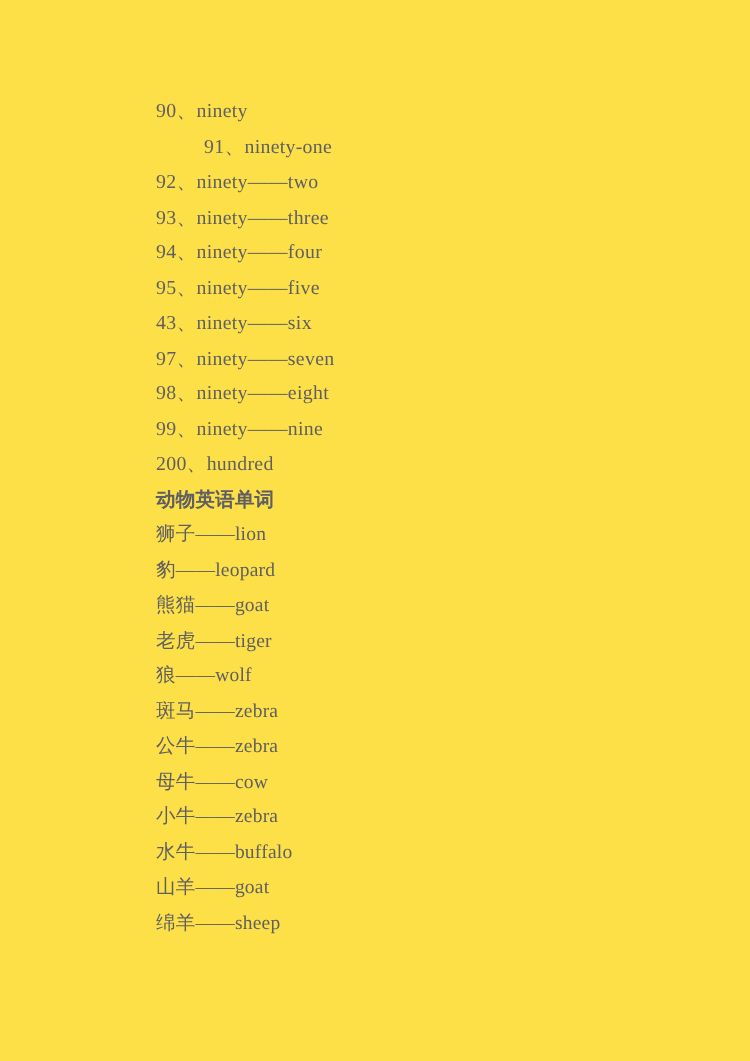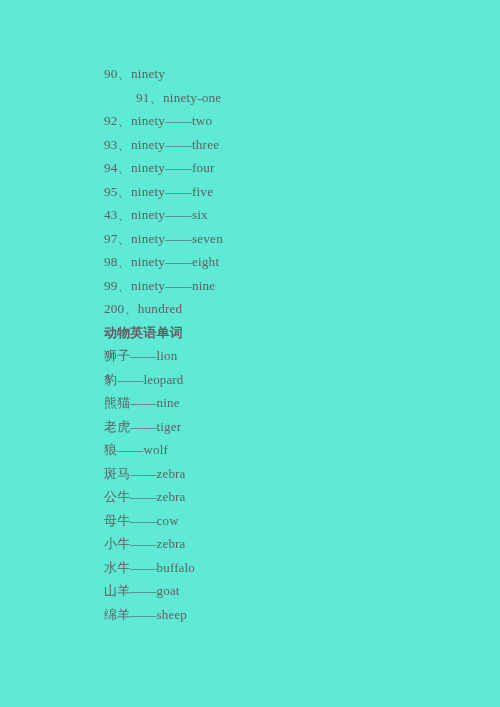--- a/index.html
+++ b/index.html
@@ -41,37 +41,37 @@
 
   
   .doc-line.cjk {
     font-size: 13.0px;
     letter-spacing: 0.15px;
   }
 </style>
 </head>
 <body style="background: rgb(255, 255, 255);">
 
-<div id="page" style="background: #5eead4;">
+<div id="page" style="background: #fde047;">
   <div id="doc-body">
       <div class="doc-line" style="color: rgb(95, 95, 99);">90、ninety</div>
       <div class="doc-line" style="color: rgb(95, 95, 99); margin-left: 32px;">91、ninety-one</div>
       <div class="doc-line" style="color: rgb(95, 95, 99);">92、ninety——two</div>
       <div class="doc-line" style="color: rgb(95, 95, 99);">93、ninety——three</div>
       <div class="doc-line" style="color: rgb(95, 95, 99);">94、ninety——four</div>
       <div class="doc-line" style="color: rgb(95, 95, 99);">95、ninety——five</div>
       <div class="doc-line" style="color: rgb(95, 95, 99);">43、ninety——six</div>
       <div class="doc-line" style="color: rgb(95, 95, 99);">97、ninety——seven</div>
       <div class="doc-line" style="color: rgb(95, 95, 99);">98、ninety——eight</div>
       <div class="doc-line" style="color: rgb(95, 95, 99);">99、ninety——nine</div>
       <div class="doc-line" style="color: rgb(95, 95, 99);">200、hundred</div>
       <div class="doc-line cjk" style="color: rgb(95, 95, 99); font-weight: bold;">动物英语单词</div>
       <div class="doc-line cjk" style="color: rgb(95, 95, 99);">狮子——lion</div>
       <div class="doc-line cjk" style="color: rgb(95, 95, 99);">豹——leopard</div>
-      <div class="doc-line cjk" style="color: rgb(95, 95, 99);">熊猫——nine</div>
+      <div class="doc-line cjk" style="color: rgb(95, 95, 99);">熊猫——goat</div>
       <div class="doc-line cjk" style="color: rgb(95, 95, 99);">老虎——tiger</div>
       <div class="doc-line cjk" style="color: rgb(95, 95, 99);">狼——wolf</div>
       <div class="doc-line cjk" style="color: rgb(95, 95, 99);">斑马——zebra</div>
       <div class="doc-line cjk" style="color: rgb(95, 95, 99);">公牛——zebra</div>
       <div class="doc-line cjk" style="color: rgb(95, 95, 99);">母牛——cow</div>
       <div class="doc-line cjk" style="color: rgb(95, 95, 99);">小牛——zebra</div>
       <div class="doc-line cjk" style="color: rgb(95, 95, 99);">水牛——buffalo</div>
       <div class="doc-line cjk" style="color: rgb(95, 95, 99);">山羊——goat</div>
       <div class="doc-line cjk" style="color: rgb(95, 95, 99);">绵羊——sheep</div>
     </div>

